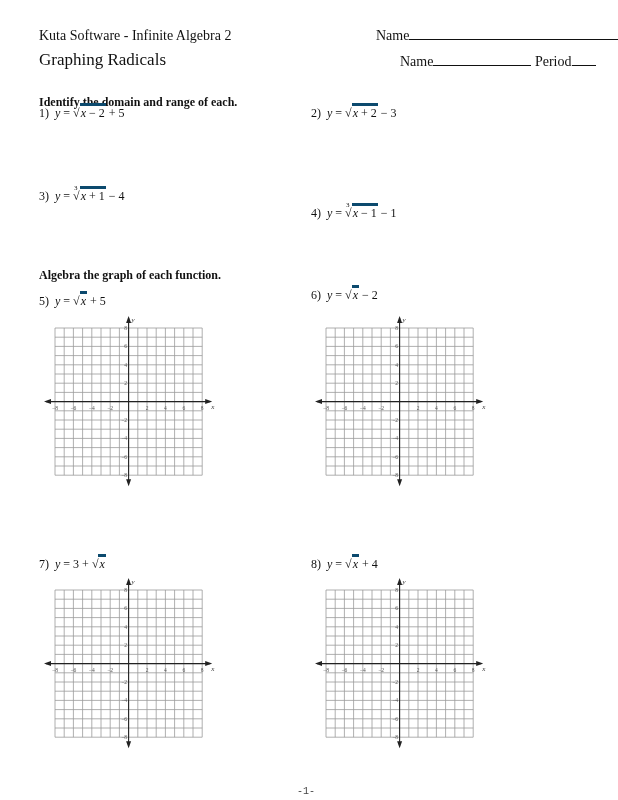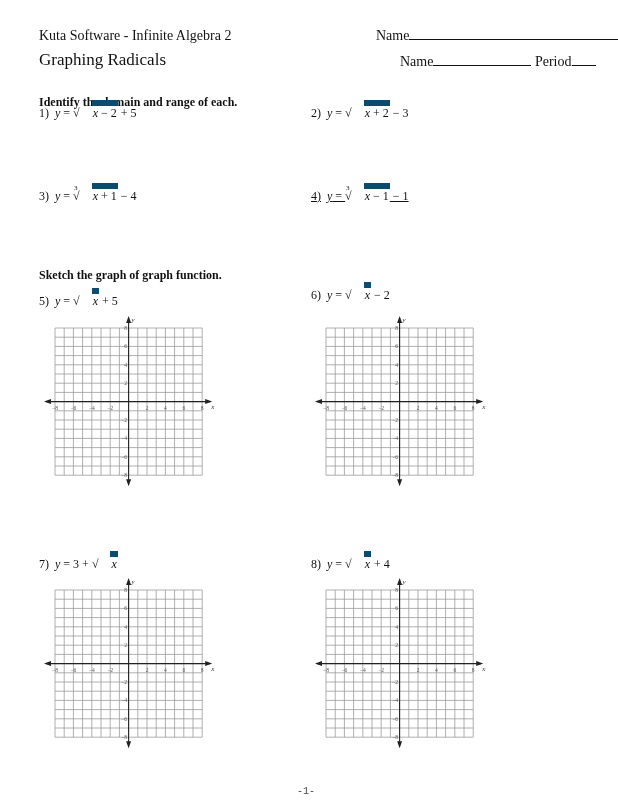--- a/index.html
+++ b/index.html
@@ -7,21 +7,21 @@
          font-family:"Liberation Serif", "DejaVu Serif", serif; color:#111; }
   .abs { position:absolute; white-space:nowrap; }
   .hdr-small { font-size:14px; }
   .title { font-size:17px;text-align:center; }
   .instr { font-size:12px; font-weight:bold; }
   .prob { font-size:12px; }
   .prob .num { margin-right:6px; }
   .var { font-style:italic; }
   .rad { display:inline-block; position:relative; }
   .rad .sym { font-style:normal; }
-  .rad .body { border-top:6px solid #0c4a6e; padding:0 1px; font-style:normal;margin-left:12px; }
+  .rad .body { border-top:3px solid #0c4a6e; padding:0 1px; font-style:normal; }
   .rad .idx { position:absolute; font-size:7px; left:1px; top:-5px; }
   .blank { display:inline-block; border-bottom:1px solid #111; height:11px; vertical-align:baseline; }
   .footer { font-family:"Liberation Mono", monospace; font-size:10px; color:#444; }
   svg text { font-family:"Liberation Serif", serif; }
 </style>
 </head>
 <body>
 
 <div class="abs hdr-small" style="left:39px; top:28px;">Kuta Software - Infinite Algebra 2</div>
 <div class="abs hdr-small" style="left:340px; top:28px;margin-left:36px;">
@@ -31,23 +31,23 @@
 <div class="abs hdr-small" style="left:400px; top:54px;">
   <span>Name</span><span class="blank" style="width:98px;"></span>
   <span style="">Period</span><span class="blank" style="width:24px;"></span>
 </div>
 
 <div class="abs instr" style="left:39px; top:95px;">Identify the domain and range of each.</div>
 
 <div class="abs prob" style="left:39px; top:106px;"><span class="num">1)</span><span class="var">y</span><span> = </span><span class="rad"><span class="sym">√</span><span class="body"><span class="var">x</span><span> − 2</span></span></span><span> + 5</span></div>
 <div class="abs prob" style="left:311px; top:106px;text-align:center;"><span class="num">2)</span><span class="var">y</span><span> = </span><span class="rad"><span class="sym">√</span><span class="body"><span class="var">x</span><span> + 2</span></span></span><span> − 3</span></div>
 <div class="abs prob" style="left:39px; top:189px;"><span class="num">3)</span><span class="var">y</span><span> = </span><span class="rad"><span class="idx">3</span><span class="sym">√</span><span class="body"><span class="var">x</span><span> + 1</span></span></span><span> − 4</span></div>
-<div class="abs prob" style="left:311px; top:189px;text-decoration:underline;"><span class="num">4)</span><span class="var">y</span><span> = </span><span class="rad"><span class="idx">3</span><span class="sym">√</span><span class="body"><span class="var">x</span><span> − 1</span></span></span><span> − 1</span></div>
-
-<div class="abs instr" style="left:39px; top:268px;">Sketch the graph of graph function.</div>
+<div class="abs prob" style="left:311px; top:206px;"><span class="num">4)</span><span class="var">y</span><span> = </span><span class="rad"><span class="idx">3</span><span class="sym">√</span><span class="body"><span class="var">x</span><span> − 1</span></span></span><span> − 1</span></div>
+
+<div class="abs instr" style="left:39px; top:268px;">Algebra the graph of each function.</div>
 
 <div class="abs prob" style="left:39px; top:294px;"><span class="num">5)</span><span class="var">y</span><span> = </span><span class="rad"><span class="sym">√</span><span class="body"><span class="var">x</span></span></span><span> + 5</span></div>
 <div class="abs prob" style="left:311px; top:288px;"><span class="num">6)</span><span class="var">y</span><span> = </span><span class="rad"><span class="sym">√</span><span class="body"><span class="var">x</span></span></span><span> − 2</span></div>
 <div class="abs prob" style="left:39px; top:557px;"><span class="num">7)</span><span class="var">y</span><span> = </span><span>3 + </span><span class="rad"><span class="sym">√</span><span class="body"><span class="var">x</span></span></span></div>
 <div class="abs prob" style="left:311px; top:557px;"><span class="num">8)</span><span class="var">y</span><span> = </span><span class="rad"><span class="sym">√</span><span class="body"><span class="var">x</span></span></span><span> + 4</span></div>
 
 <svg class="abs" style="left:40px; top:313px;" width="180" height="176">
     <line x1="15" y1="15" x2="15" y2="162.2" stroke="#9a9a9a" stroke-width="0.8"></line>
     <line x1="24.2" y1="15" x2="24.2" y2="162.2" stroke="#9a9a9a" stroke-width="0.8"></line>
     <line x1="33.4" y1="15" x2="33.4" y2="162.2" stroke="#9a9a9a" stroke-width="0.8"></line>

